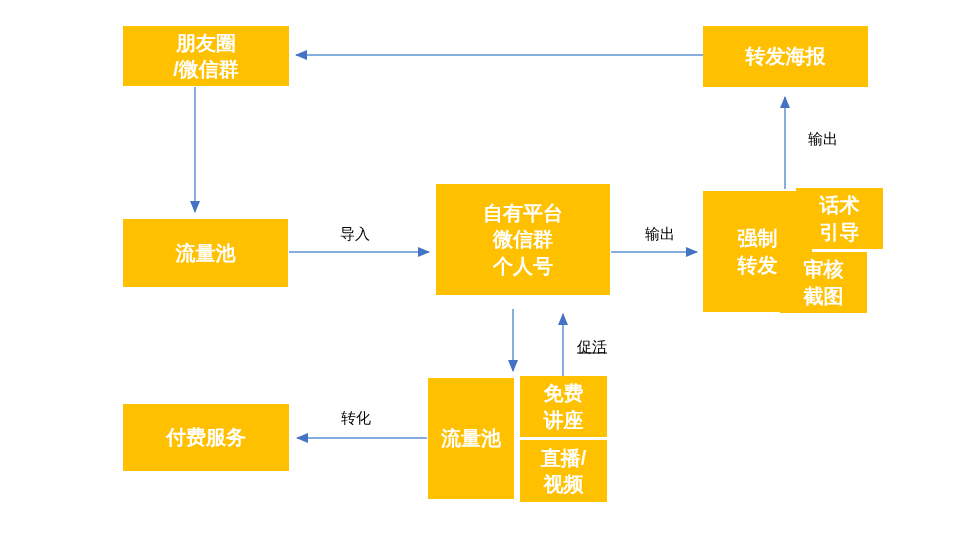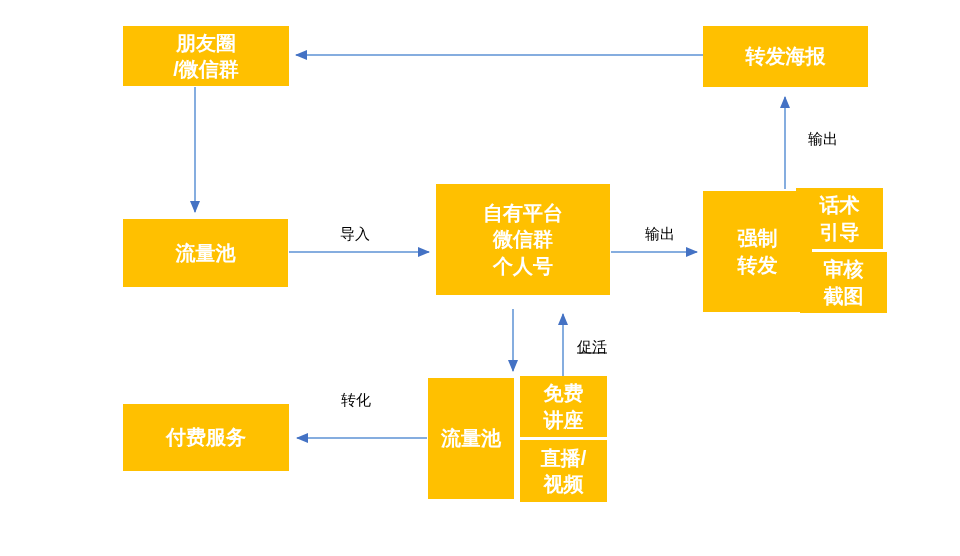--- a/index.html
+++ b/index.html
@@ -47,31 +47,31 @@
     font-size: 15px;
     white-space: nowrap;
   }
   
   #n-moments     { left:123px; top:26px;  width:166px; height:60px; }
   #n-poster      { left:703px; top:26px;  width:165px; height:61px; }
   #n-pool-left   { left:123px; top:219px; width:165px; height:68px; }
   #n-own         { left:436px; top:184px; width:174px; height:111px; }
   #n-forced      { left:703px; top:191px; width:109px;  height:121px; }
   #n-script      { left:796px; top:188px; width:87px;  height:61px; }
-  #n-review      { left:800px; top:252px; width:87px;  height:61px; }
+  #n-review      { left:780px; top:252px; width:87px;  height:61px; }
   #n-paid        { left:123px; top:404px; width:166px; height:67px; }
   #n-pool-bottom { left:428px; top:378px; width:86px;  height:121px; }
   #n-lecture     { left:520px; top:376px; width:87px;  height:61px; }
   #n-live        { left:520px; top:440px; width:87px;  height:62px; }
   
   #l-import       { left:355px; top:234px; }
   #l-output-right { left:660px; top:234px; }
   #l-output-up    { left:823px; top:139px; }
   #l-activate     { left:592px; top:347px;text-decoration:underline; }
-  #l-convert      { left:356px; top:400px; }
+  #l-convert      { left:356px; top:418px; }
 </style>
 </head>
 <body>
 
 <div class="canvas">
 
   <svg class="arrows" viewBox="0 0 960 556" xmlns="http://www.w3.org/2000/svg">
     <defs>
       <marker id="ah" markerUnits="userSpaceOnUse" markerWidth="12" markerHeight="10" refX="11" refY="5" orient="auto">
         <path class="head" d="M0,0 L12,5 L0,10 Z"></path>

